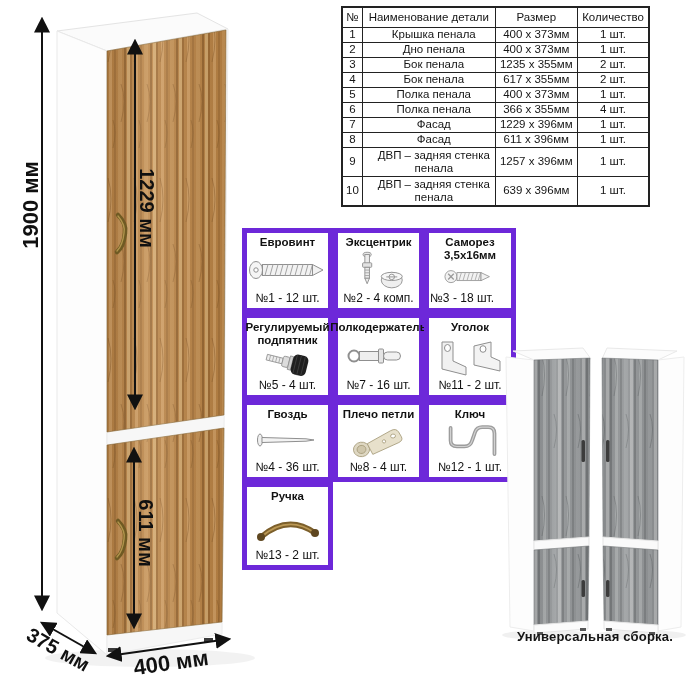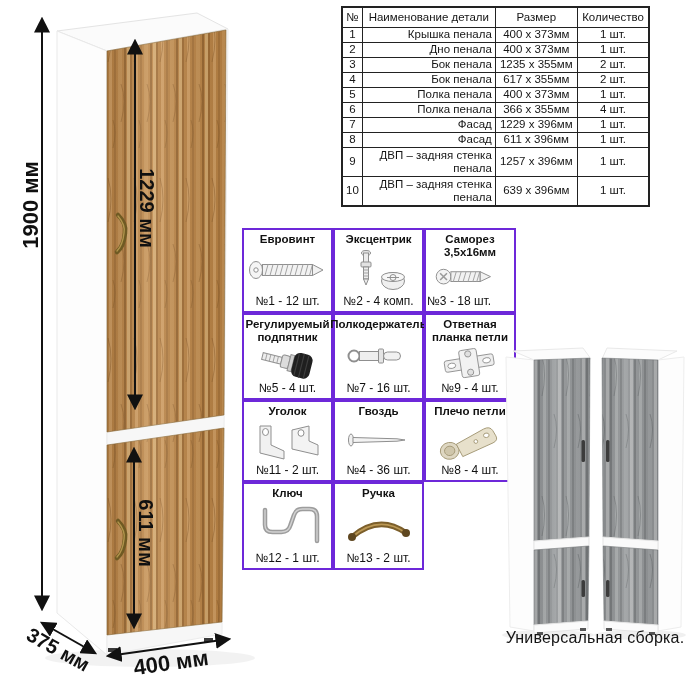--- a/index.html
+++ b/index.html
@@ -13,39 +13,39 @@
   .dl-611{left:145px;top:533px;font-size:20px;transform:translate(-50%,-50%) rotate(90deg);}
   .dl-375{left:58px;top:650px;font-size:20px;transform:translate(-50%,-50%) rotate(29deg);}
   .dl-400{left:171px;top:663px;font-size:22px;transform:translate(-50%,-50%) rotate(-8deg);}
 
   
   .parts-table{position:absolute;left:341px;top:6px;border-collapse:collapse;font-size:11.5px;color:#151515;border:2px solid #222;}
   .parts-table th,.parts-table td{border:1px solid #222;padding:0 3px;text-align:center;line-height:1.15;vertical-align:middle;}
   .parts-table th{font-weight:400;height:19px;}
   .parts-table tr{height:15px;}
   .parts-table tr.tall{height:29px;}
-  .parts-table td.nm{text-align:right;padding-left:13px;}
+  .parts-table td.nm{text-align:center;padding-left:13px;}
   .col-num{width:20px;}.col-name{width:133px;}.col-size{width:82px;}.col-qty{width:72px;}
 
   
   .hw-grid{position:absolute;left:242px;top:228px;display:grid;
            grid-template-columns:91px 91px 92px;
            grid-template-rows:85px 87px 82px 88px 78px;}
-  .hw-cell{border:2px solid #6d28d9;background:#fff;display:flex;flex-direction:column;
+  .hw-cell{border:5px solid #6d28d9;background:#fff;display:flex;flex-direction:column;
            align-items:center;justify-content:space-between;padding:3px 1px 2px;box-sizing:border-box;}
   .hw-cell.cL{align-items:flex-start;}
   .hw-name{font-weight:700;font-size:11.5px;text-align:center;line-height:1.12;}
   .hw-count{font-weight:400;font-size:12px;padding-bottom:1px;}
   .hw-icon{flex:0 1 auto;margin:1px 0;}
   .hw-empty{border:none;background:transparent;}
 
   
   .scene-right{position:absolute;left:490px;top:340px;width:210px;height:330px;}
   .assembly-caption{position:absolute;left:0;top:289px;width:210px;text-align:center;
-                    font-size:16px;font-weight:400;color:#141414;letter-spacing:.2px;}
+                    font-size:13px;font-weight:700;color:#141414;letter-spacing:.2px;}
 </style>
 </head>
 <body>
 
 <div class="scene-left">
   <svg width="340" height="689" viewBox="0 0 340 689">
     <defs>
       <pattern id="oak" width="26" height="160" patternUnits="userSpaceOnUse">
         <rect width="26" height="160" fill="#bb8445"></rect>
         <rect x="0" width="2" height="160" fill="#a06c33"></rect>
@@ -246,34 +246,20 @@
     <div class="hw-name" style="white-space:nowrap">Полкодержатель</div>
     <svg class="hw-icon" width="82" height="30" viewBox="0 0 82 30">
       <circle cx="16" cy="15" r="5.5" fill="none" stroke="#8f8f8f" stroke-width="2"></circle>
       <rect x="21.5" y="10.5" width="19" height="9" fill="#efefef" stroke="#8f8f8f"></rect>
       <rect x="40.5" y="8" width="5" height="14" rx="1" fill="#e4e4e4" stroke="#8f8f8f"></rect>
       <rect x="45.5" y="11" width="17" height="8" rx="4" fill="#f1f1f1" stroke="#8f8f8f"></rect>
     </svg>
     <div class="hw-count">№7 - 16 шт.</div>
   </div>
 
-  <div class="hw-cell">
-    <div class="hw-name">Ответная планка петли</div>
-    <svg class="hw-icon" width="82" height="40" viewBox="0 0 82 40">
-      <g transform="rotate(-9 40 20)">
-        <rect x="12" y="14" width="56" height="13" rx="2.5" fill="#eeeeee" stroke="#8f8f8f"></rect>
-        <rect x="30" y="5" width="20" height="31" rx="2.5" fill="#f2f2f2" stroke="#8f8f8f"></rect>
-        <ellipse cx="20" cy="20.5" rx="4.5" ry="3" fill="#ffffff" stroke="#8f8f8f"></ellipse>
-        <ellipse cx="60" cy="20.5" rx="4.5" ry="3" fill="#ffffff" stroke="#8f8f8f"></ellipse>
-        <circle cx="40" cy="10" r="3.5" fill="#e0e0e0" stroke="#8f8f8f"></circle>
-        <circle cx="40" cy="31" r="3.5" fill="#e0e0e0" stroke="#8f8f8f"></circle>
-      </g>
-    </svg>
-    <div class="hw-count">№9 - 4 шт.</div>
-  </div>
 
 
   <div class="hw-cell">
     <div class="hw-name">Уголок</div>
     <svg class="hw-icon" width="82" height="42" viewBox="0 0 82 42">
       <path d="M13 7 h11 v19 l13 6 v8 l-24 -6 Z" fill="#f1f1f1" stroke="#8f8f8f"></path>
       <ellipse cx="18.5" cy="13" rx="3" ry="3.5" fill="#fff" stroke="#8f8f8f"></ellipse>
       <path d="M45 11 l17 -4 v15 l9 4 v10 l-26 -6 Z" fill="#f3f3f3" stroke="#8f8f8f"></path>
       <ellipse cx="54" cy="14" rx="3" ry="3.3" fill="#fff" stroke="#8f8f8f"></ellipse>
     </svg>

